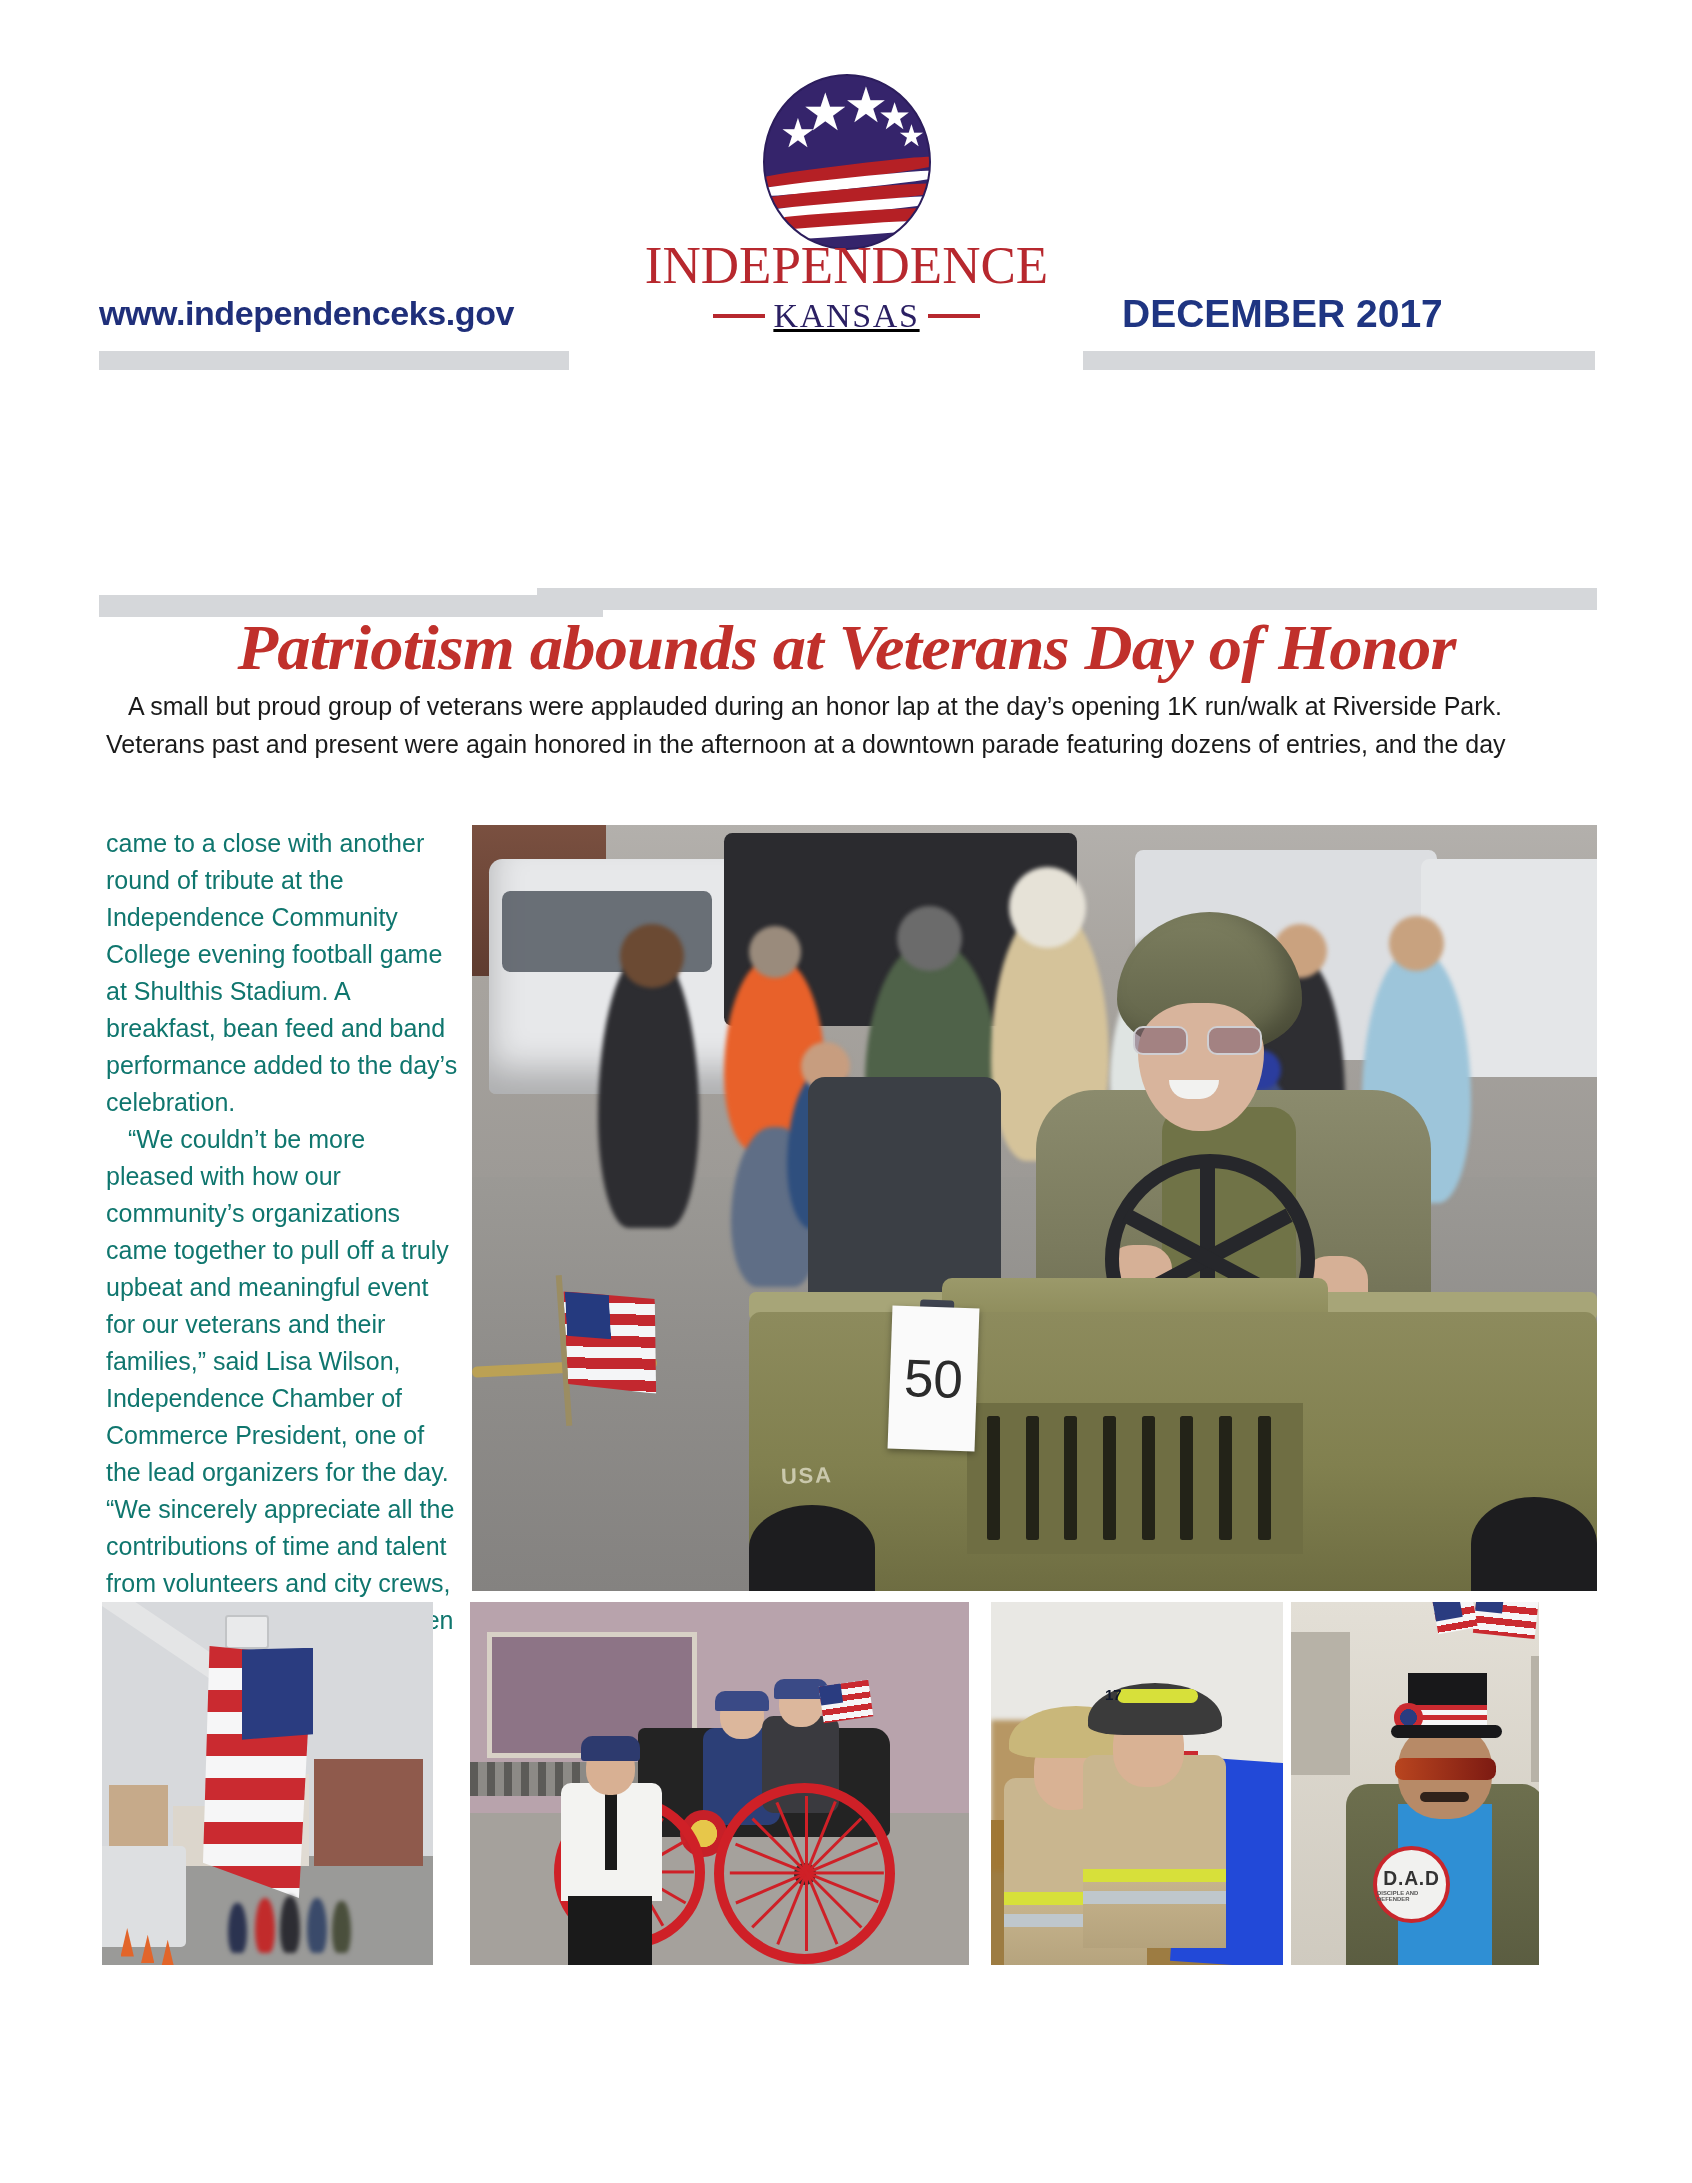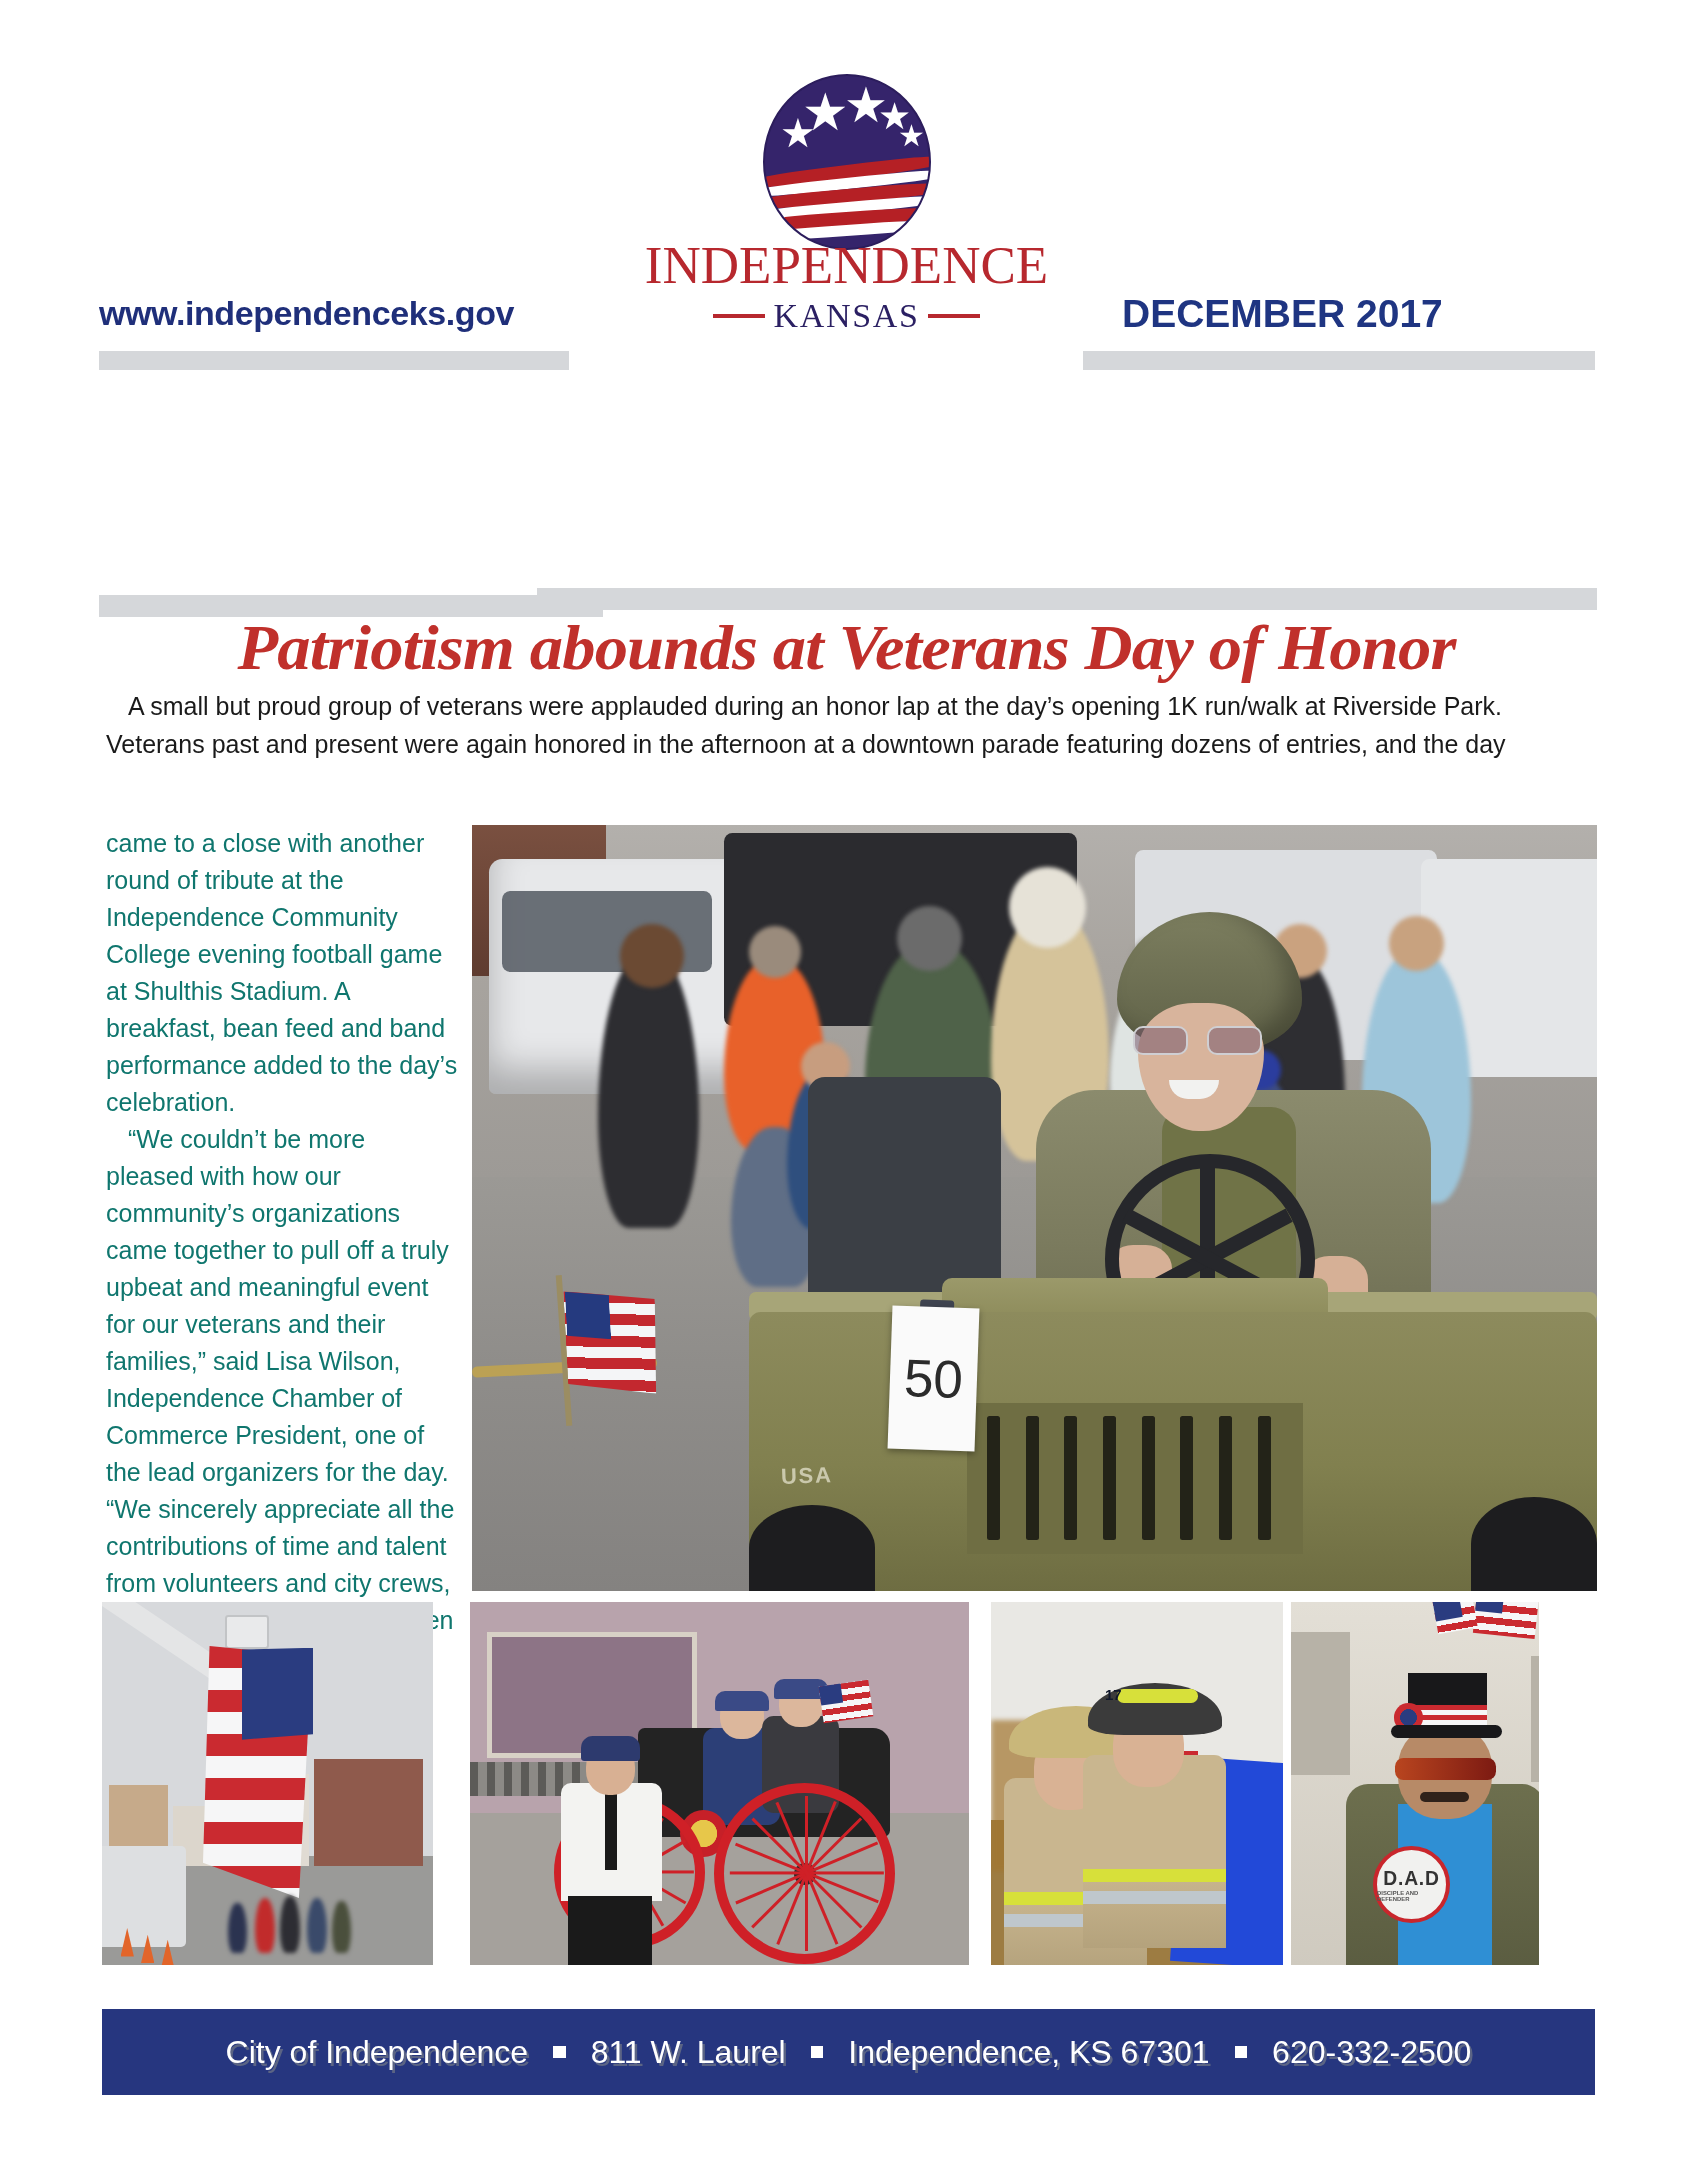--- a/index.html
+++ b/index.html
@@ -153,20 +153,21 @@
   }
   .logo-kansas-row {
     position: absolute;
     left: 0;
     top: 223px;
     width: 487px;
     display: flex;
     align-items: center;
     justify-content: center;
     gap: 8.4px;
+    text-decoration: underline;
   }
   .kansas-rule {
     height: 3.4px;
     width: 52px;
     background: #b7282e;
   }
   .logo-kansas {
     font-family: "Liberation Serif", serif;
     font-size: 34px;
     color: #2b2063;
@@ -904,26 +905,15 @@
         <div class="roundel"></div>
         <div class="brim"></div>
       </div>
       <div class="b4-dad">
         <span class="big">D.A.D</span>
         <span class="small">DISCIPLE AND DEFENDER</span>
       </div>
     </div>
   </div>
 
-  <div class="footer">
-    <div class="footer-inner">
-      <span>City of Independence</span>
-      <span class="footer-sep"></span>
-      <span>811 W. Laurel</span>
-      <span class="footer-sep"></span>
-      <span>Independence, KS 67301</span>
-      <span class="footer-sep"></span>
-      <span>620-332-2500</span>
-    </div>
-  </div>
 
 </div>
 
 
 </body></html>

